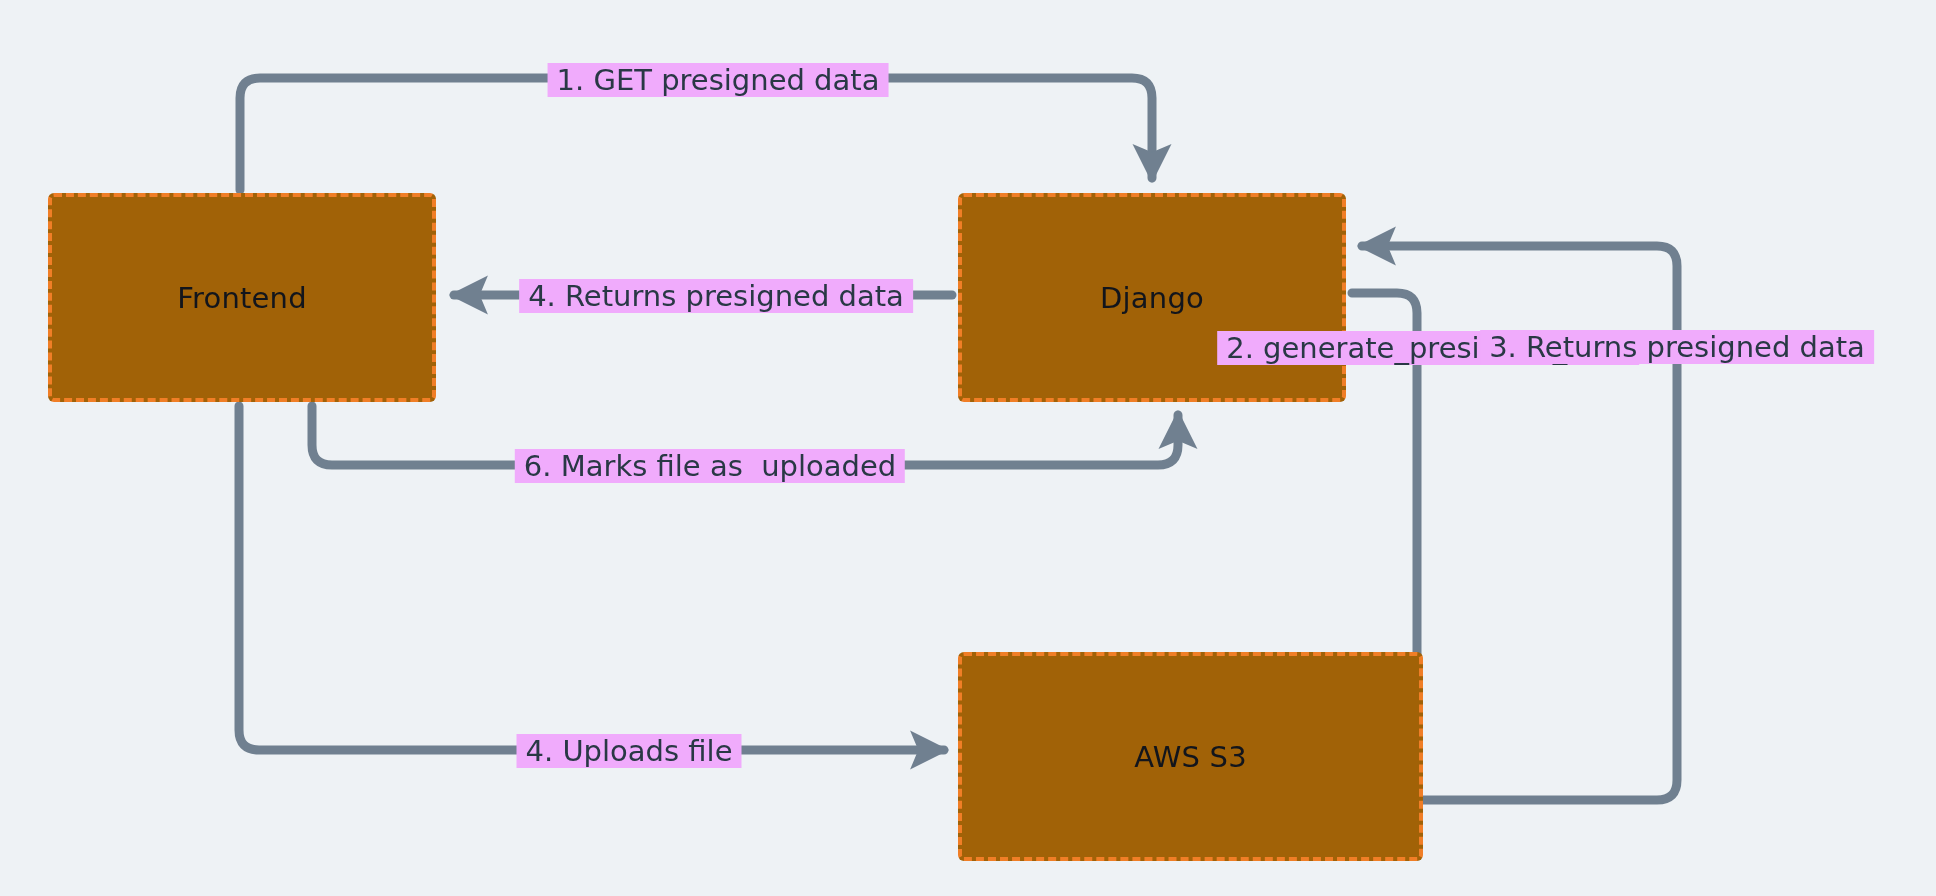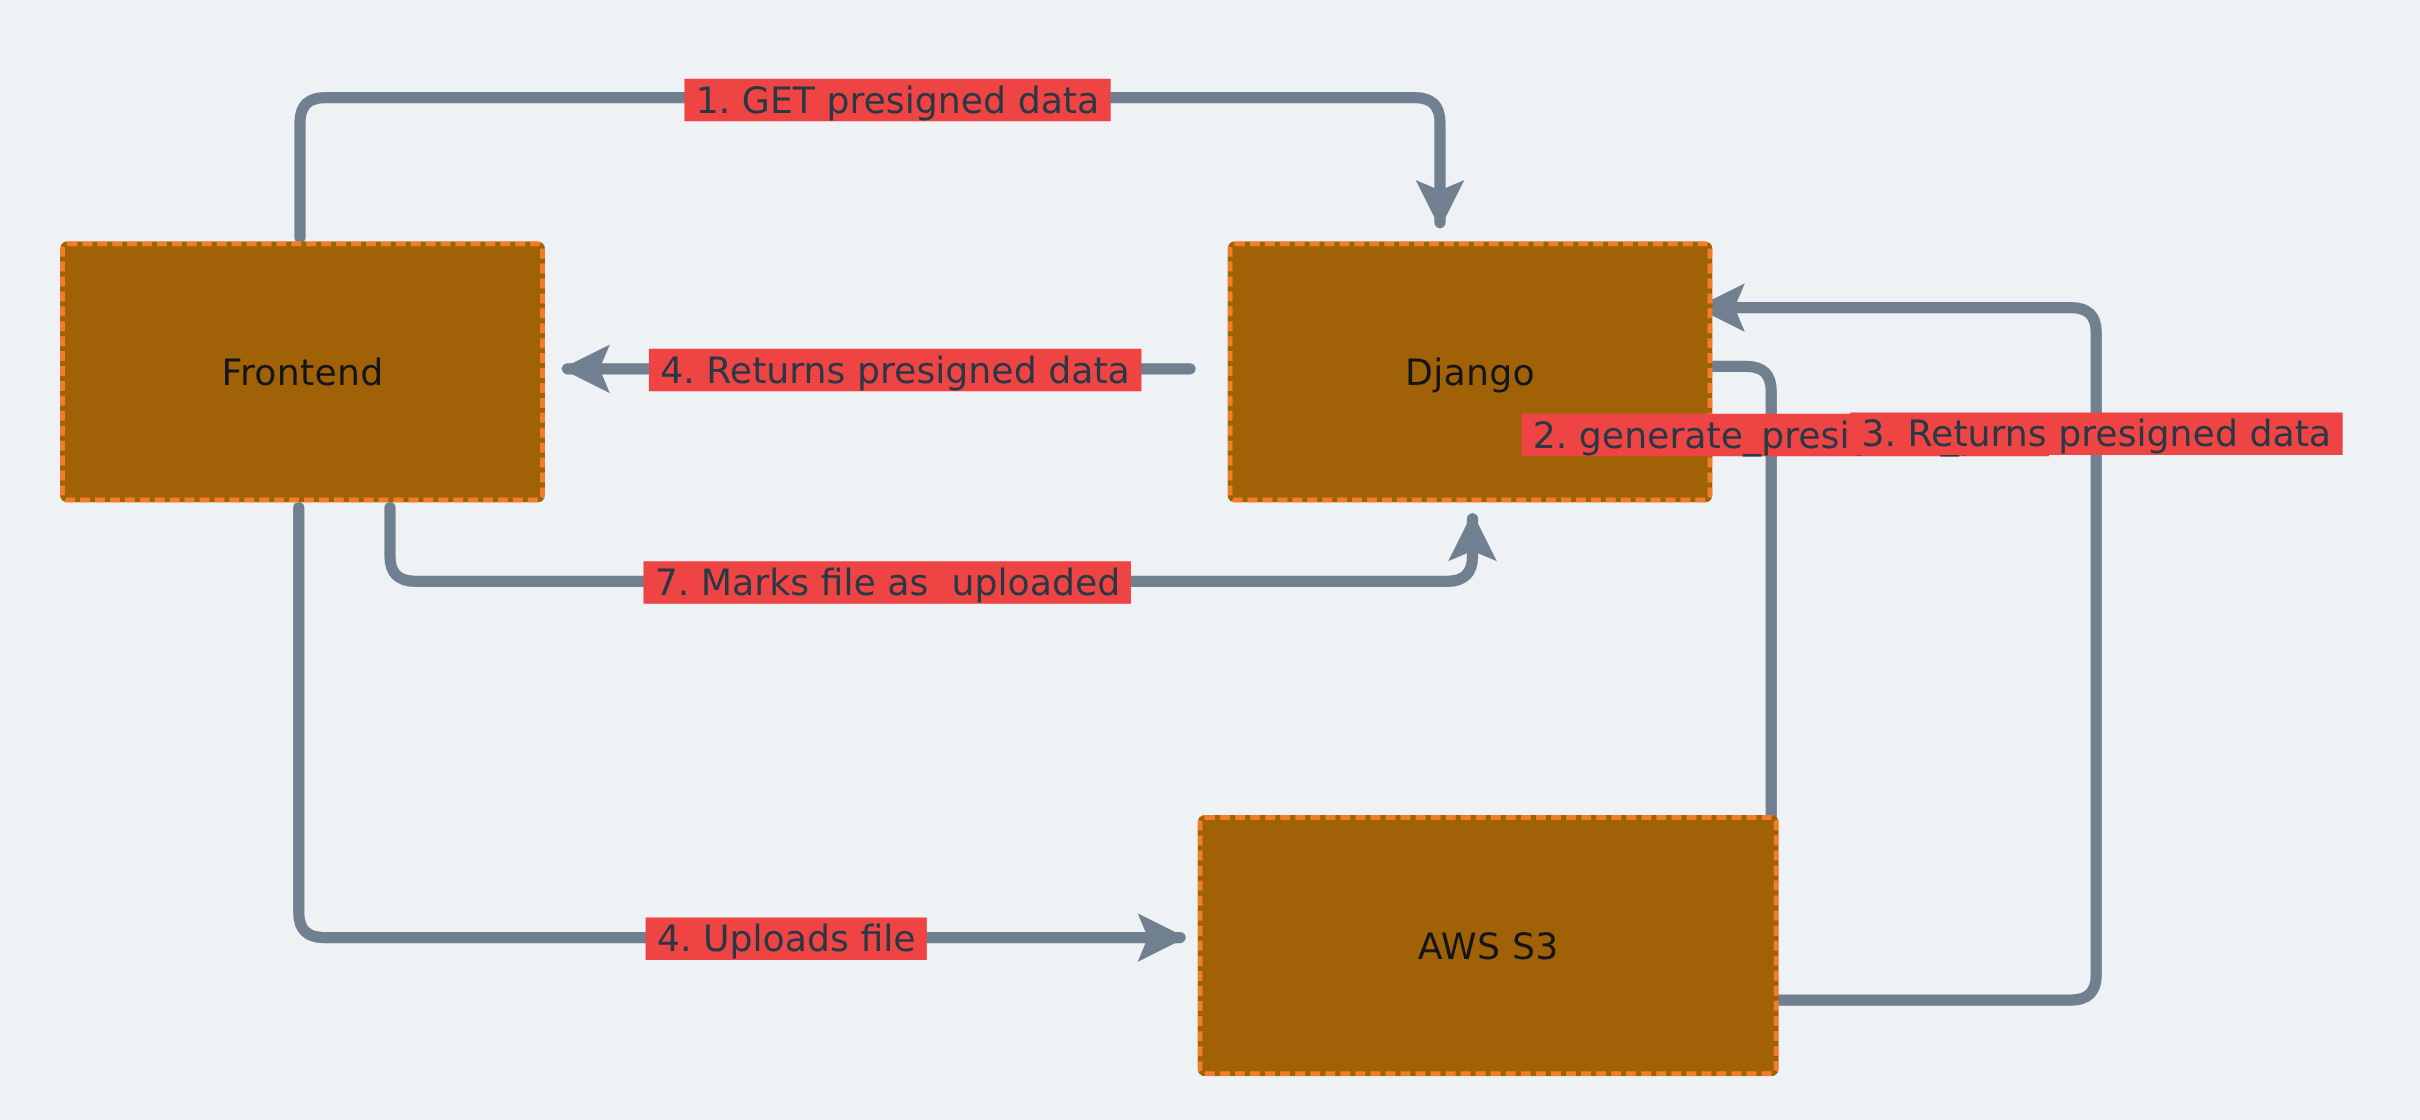--- a/index.html
+++ b/index.html
@@ -35,27 +35,27 @@
     font-size: 29px;
     color: #12151c;
     letter-spacing: 0.2px;
     white-space: pre;
   }
   .edge-label {
     position: absolute;
     font-size: 29px;
     color: #293845;
     white-space: pre;
-    background: #ef4444;
+    background: #f0abfc;
     padding: 0 9px;
     line-height: 34px;
     transform: translate(-50%, -50%);
   }
   #node-frontend { left: 48px;  top: 193px; width: 388px; height: 209px; }
-  #node-django   { left: 958px; top: 193px; width: 388px; height: 209px; margin-left: 24px; }
+  #node-django   { left: 958px; top: 193px; width: 388px; height: 209px; }
   #node-s3       { left: 958px; top: 652px; width: 465px; height: 209px; }
 </style>
 </head>
 <body>
 
 <div id="diagram-root">
 
   <svg id="edge-layer" viewBox="0 0 1936 896" width="1936" height="896" xmlns="http://www.w3.org/2000/svg">
     <defs>
       <marker id="arrow-right" viewBox="0 0 12 12" refX="9.2" refY="6" markerWidth="5.2" markerHeight="5.2" orient="auto-start-reverse">
@@ -91,15 +91,15 @@
   <div class="edge-label" style="left:718px; top:80px;">1. GET presigned data</div>
 
   <div class="edge-label" style="left:1428px; top:348px;">2. generate_presigned_post</div>
 
   <div class="edge-label" style="left:1677px; top:347px;">3. Returns presigned data</div>
 
   <div class="edge-label" style="left:716px; top:296px;">4. Returns presigned data</div>
 
   <div class="edge-label" style="left:629px; top:751px;">4. Uploads file</div>
 
-  <div class="edge-label" style="left:710px; top:466px;">7. Marks file as  uploaded</div>
+  <div class="edge-label" style="left:710px; top:466px;">6. Marks file as  uploaded</div>
 
 </div>
 
 </body></html>

